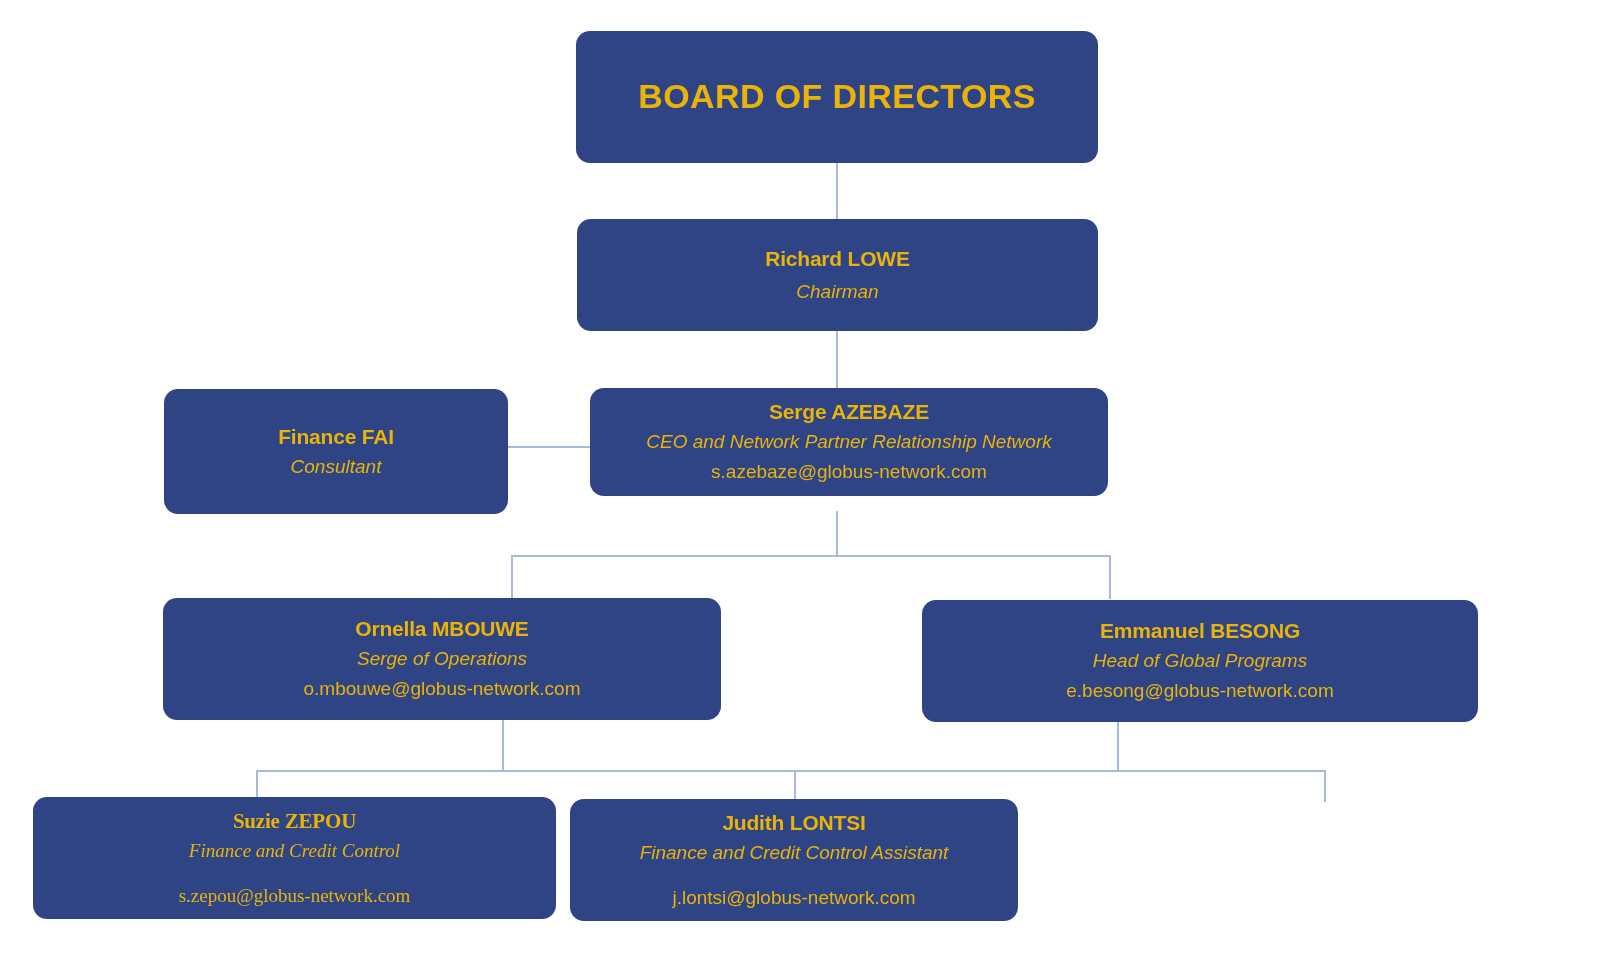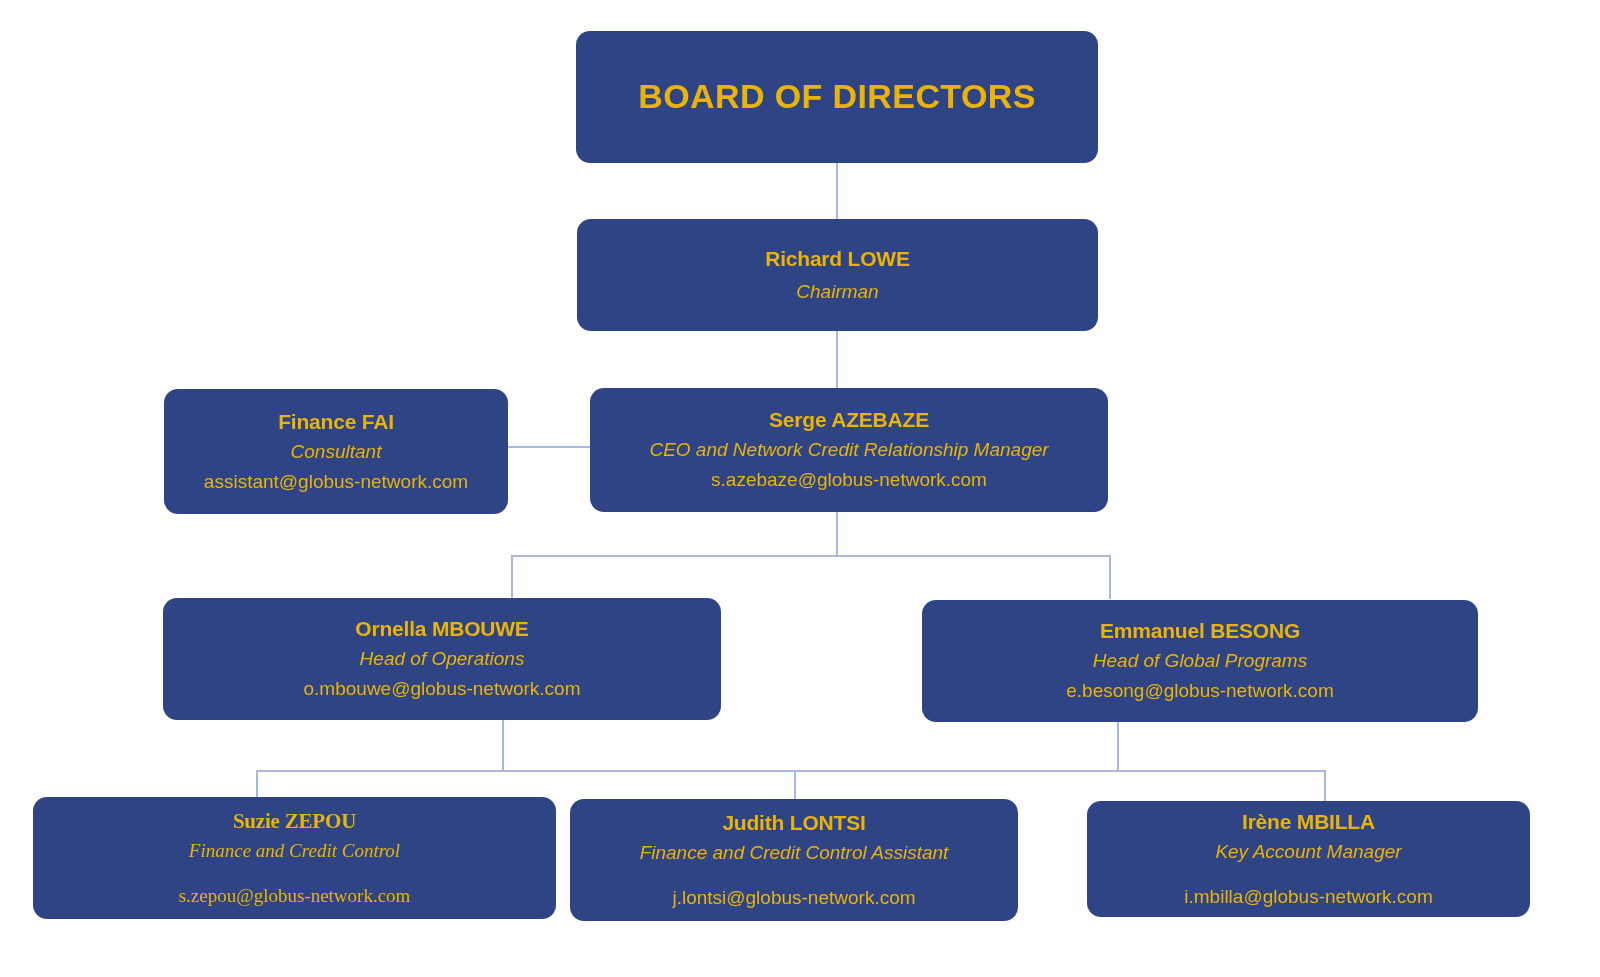--- a/index.html
+++ b/index.html
@@ -118,32 +118,31 @@
   </div>
 
   <div class="node lvl1" style="left:577px; top:219px; width:521px; height:112px;">
     <div class="nm">Richard LOWE</div>
     <div class="rl">Chairman</div>
   </div>
 
   <div class="node lvl2" style="left:164px; top:389px; width:344px; height:125px;">
     <div class="nm">Finance FAI</div>
     <div class="rl">Consultant</div>
-    <div class="em">assistant@globus-network.com</div>
   </div>
 
-  <div class="node lvl2" style="left:590px; top:388px; width:518px; height:124px;">
+  <div class="node lvl2" style="left:590px; top:388px; width:518px; height:108px;">
     <div class="nm">Serge AZEBAZE</div>
-    <div class="rl">CEO and Network Credit Relationship Manager</div>
+    <div class="rl">CEO and Network Partner Relationship Network</div>
     <div class="em">s.azebaze@globus-network.com</div>
   </div>
 
   <div class="node lvl3" style="left:163px; top:598px; width:558px; height:122px;">
     <div class="nm">Ornella MBOUWE</div>
-    <div class="rl">Head of Operations</div>
+    <div class="rl">Serge of Operations</div>
     <div class="em">o.mbouwe@globus-network.com</div>
   </div>
 
   <div class="node lvl3" style="left:922px; top:600px; width:556px; height:122px;text-align:center;">
     <div class="nm">Emmanuel BESONG</div>
     <div class="rl">Head of Global Programs</div>
     <div class="em">e.besong@globus-network.com</div>
   </div>
 
   <div class="node lvl4" style="left:33px; top:797px; width:523px; height:122px;font-family:Liberation Serif, serif;">
@@ -151,19 +150,14 @@
     <div class="rl">Finance and Credit Control</div>
     <div class="em">s.zepou@globus-network.com</div>
   </div>
 
   <div class="node lvl4" style="left:570px; top:799px; width:448px; height:122px;">
     <div class="nm">Judith LONTSI</div>
     <div class="rl">Finance and Credit Control Assistant</div>
     <div class="em">j.lontsi@globus-network.com</div>
   </div>
 
-  <div class="node lvl4" style="left:1087px; top:801px; width:443px; height:116px;">
-    <div class="nm">Irène MBILLA</div>
-    <div class="rl">Key Account Manager</div>
-    <div class="em">i.mbilla@globus-network.com</div>
-  </div>
 
 </div>
 
 </body></html>

